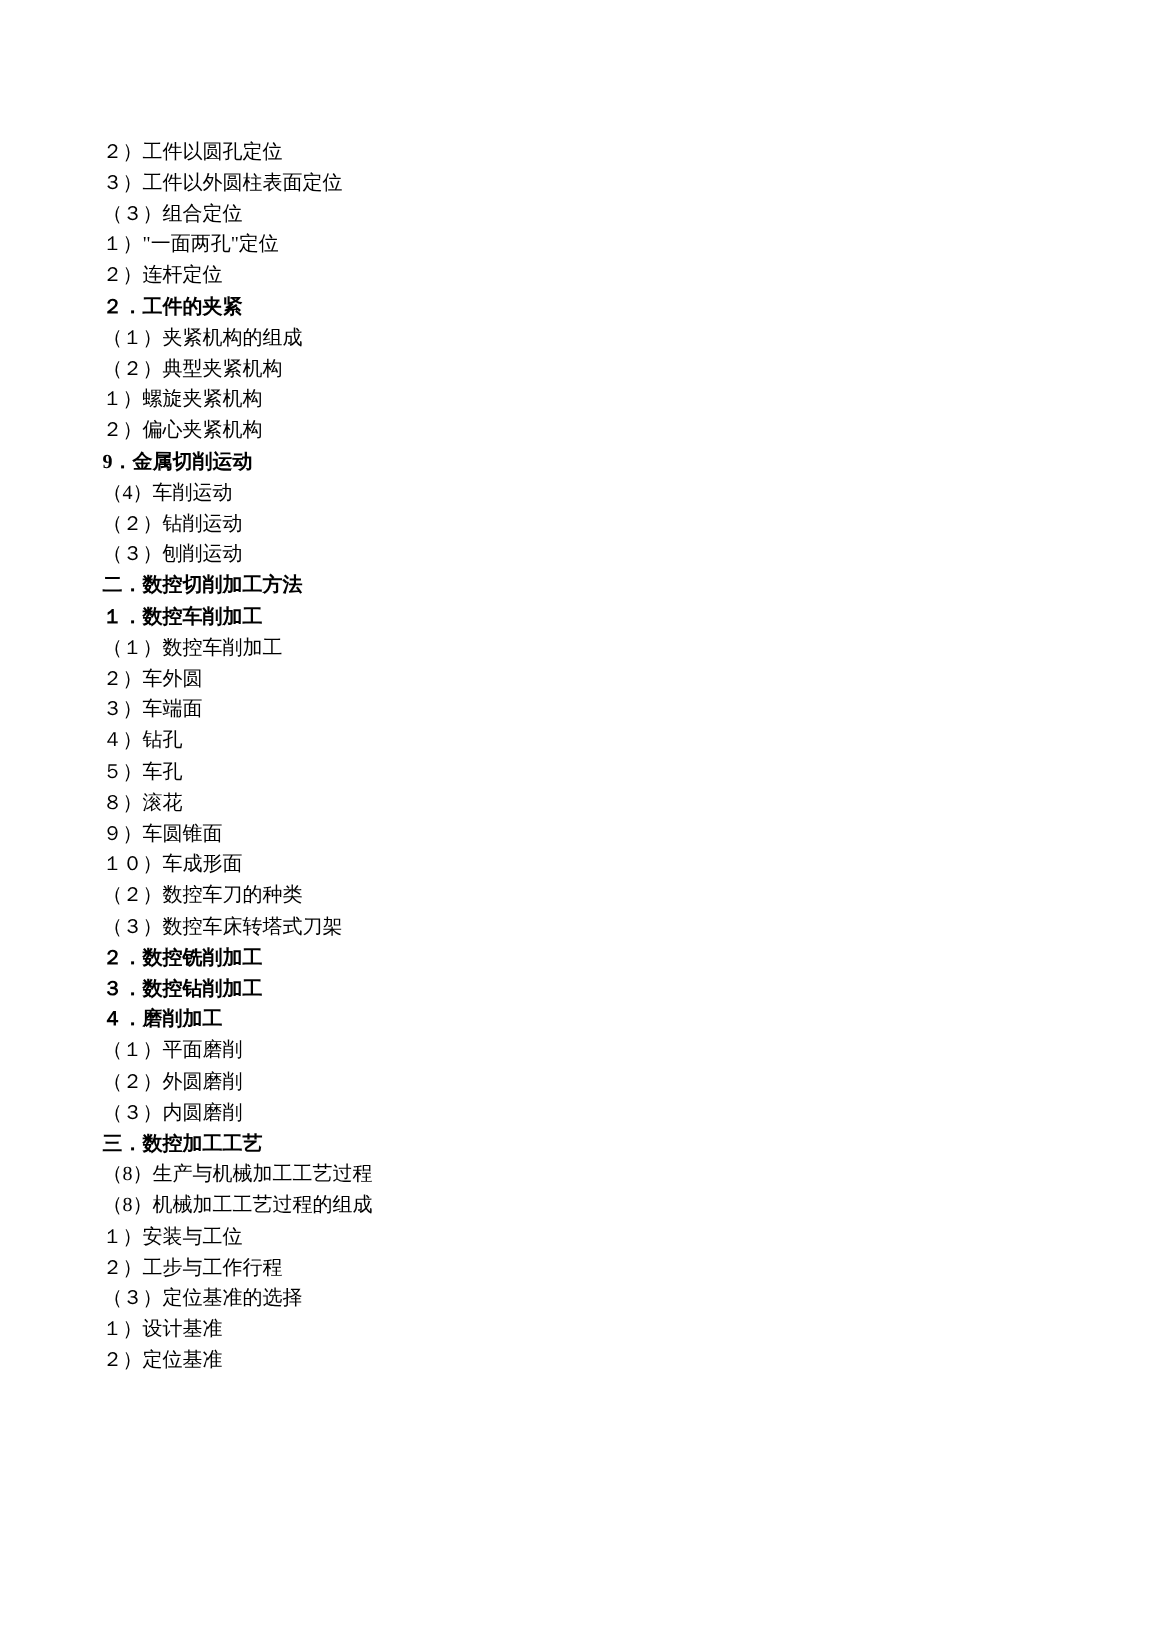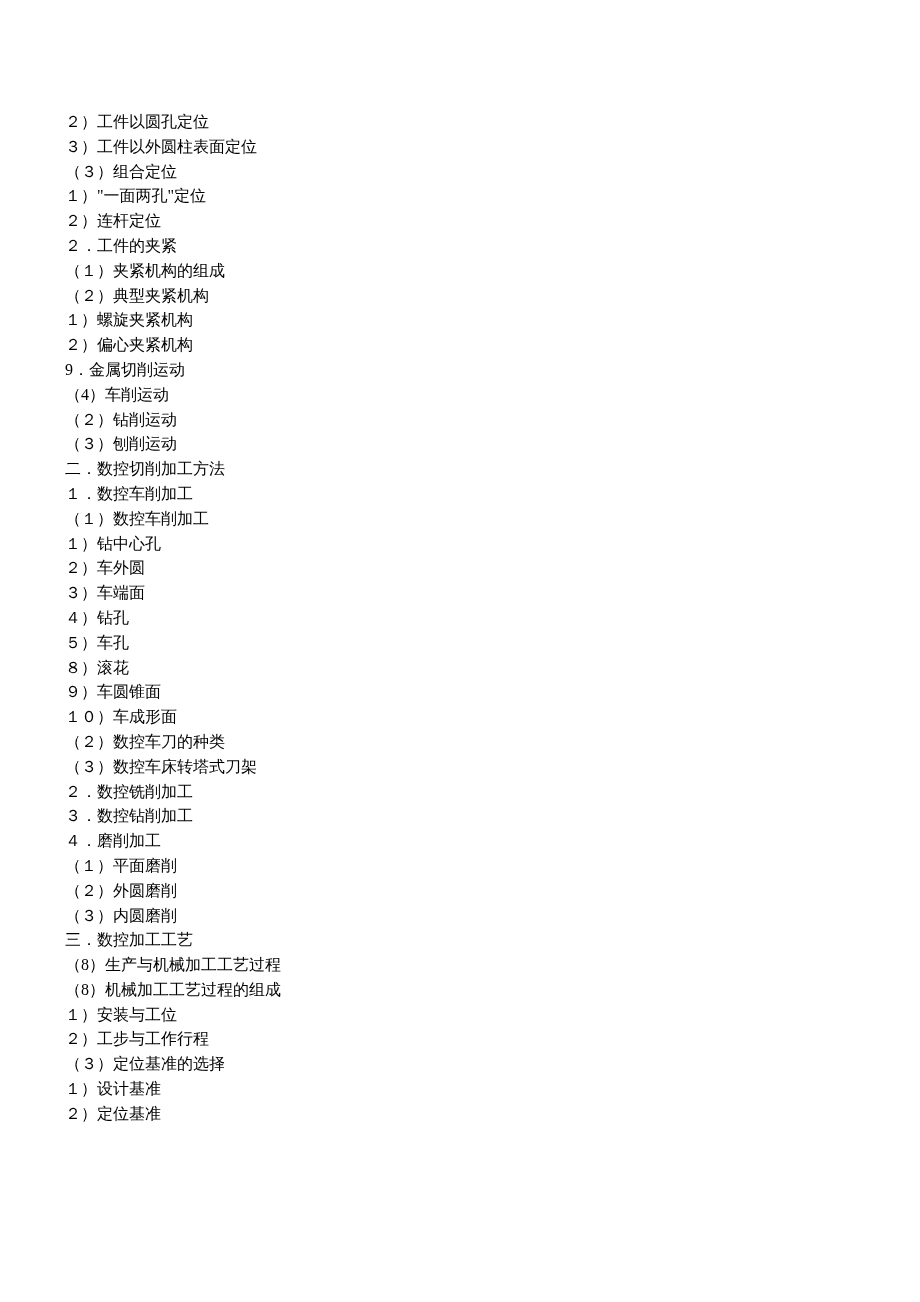--- a/index.html
+++ b/index.html
@@ -7,29 +7,29 @@
     padding: 0;
     background: #ffffff;
     font-family: "SimSun", "宋体", serif;
     font-size: 16px;
     color: #000000;
     line-height: 1.55;
   }
   .page {
     width: 776px;
     min-height: 1302px;
-    padding: 110px 140px 100px 65px;
+    padding: 110px 140px 100px 82px;
     box-sizing: border-box;
   }
   .line {
     margin: 0;
     white-space: nowrap;
   }
   .bold {
-    font-weight: normal;
+    font-weight: bold;
   }
 </style>
 </head>
 <body>
 
 <div class="page">
   <div id="content">
       <p class="line">２）工件以圆孔定位</p>
       <p class="line">３）工件以外圆柱表面定位</p>
       <p class="line">（３）组合定位</p>
@@ -40,21 +40,20 @@
       <p class="line">（２）典型夹紧机构</p>
       <p class="line">１）螺旋夹紧机构</p>
       <p class="line">２）偏心夹紧机构</p>
       <p class="line bold">9．金属切削运动</p>
       <p class="line">（4）车削运动</p>
       <p class="line">（２）钻削运动</p>
       <p class="line">（３）刨削运动</p>
       <p class="line bold">二．数控切削加工方法</p>
       <p class="line bold">１．数控车削加工</p>
       <p class="line">（１）数控车削加工</p>
-      <p class="line">１）钻中心孔</p>
       <p class="line">２）车外圆</p>
       <p class="line">３）车端面</p>
       <p class="line">４）钻孔</p>
       <p class="line">５）车孔</p>
       <p class="line">８）滚花</p>
       <p class="line">９）车圆锥面</p>
       <p class="line">１０）车成形面</p>
       <p class="line">（２）数控车刀的种类</p>
       <p class="line">（３）数控车床转塔式刀架</p>
       <p class="line bold">２．数控铣削加工</p>

